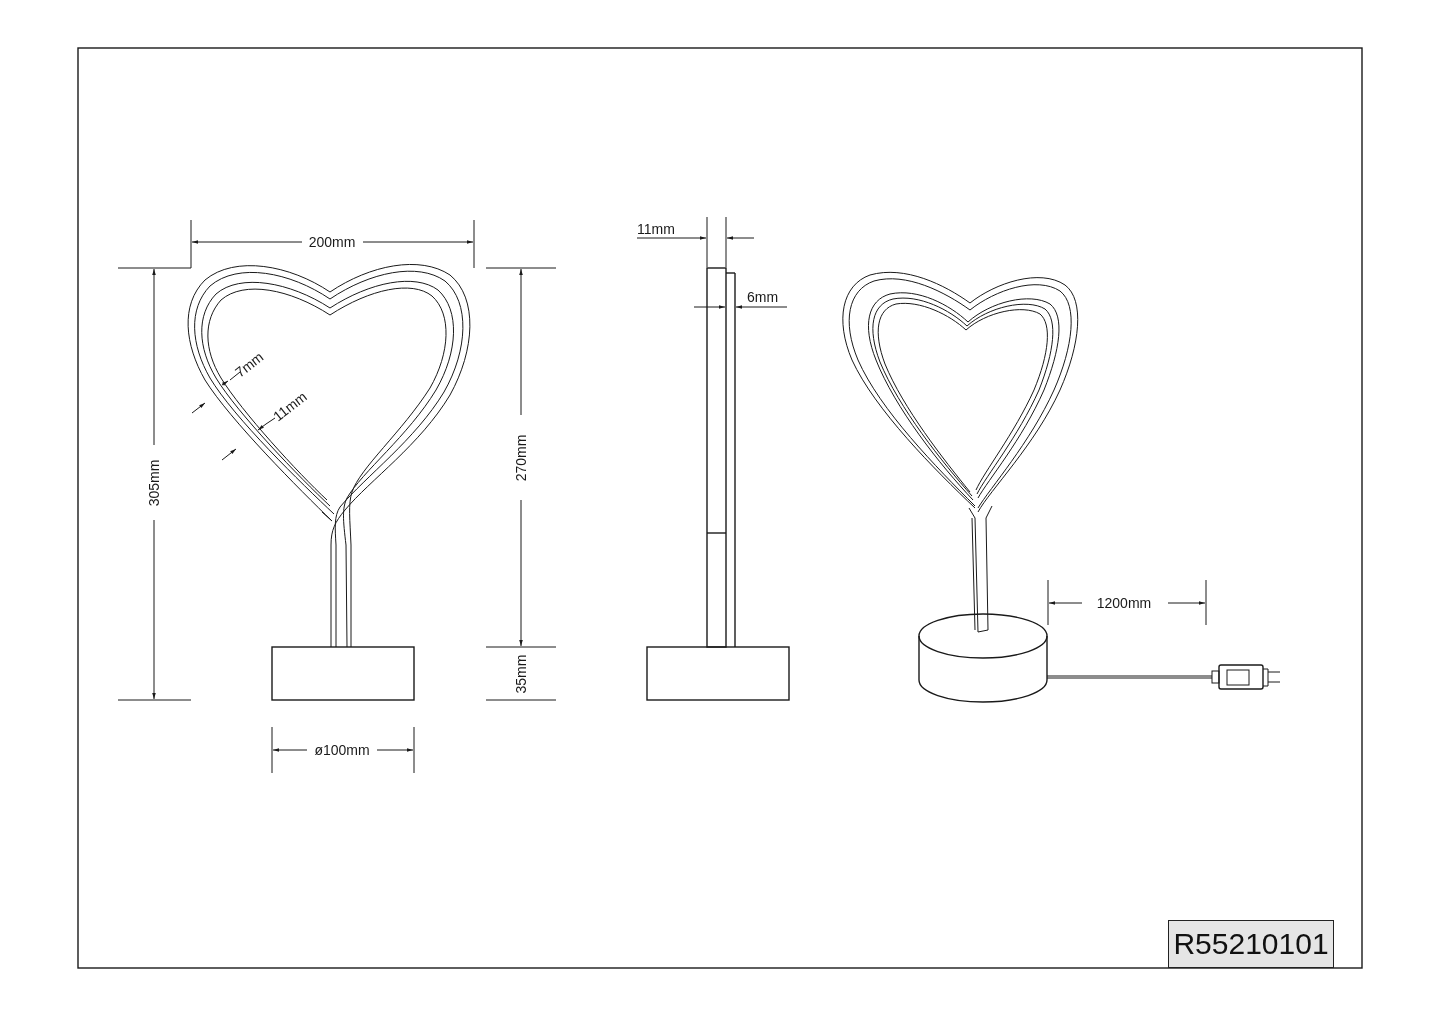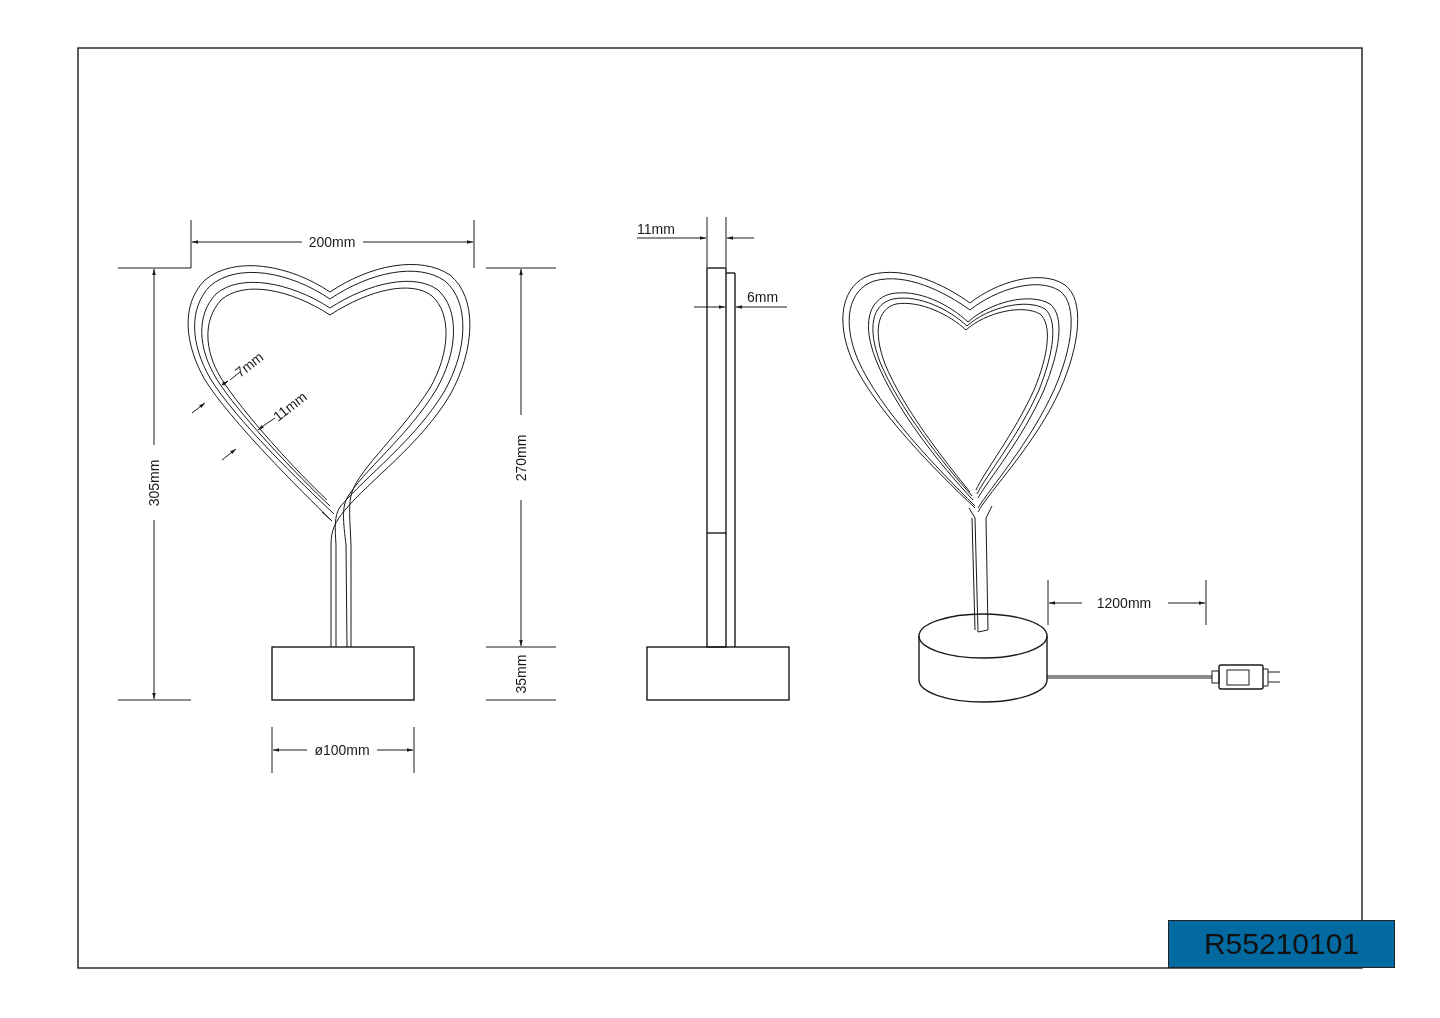--- a/index.html
+++ b/index.html
@@ -1,21 +1,21 @@
 <!DOCTYPE html>
 <html><head>
 <meta charset="utf-8">
 <style>
   html, body { margin:0; padding:0; background:#ffffff; }
   body { width:1440px; height:1018px; position:relative; overflow:hidden; font-family:"Liberation Sans", sans-serif; }
   svg { position:absolute; left:0; top:0; }
   .ln { stroke:#1a1a1a; stroke-width:1.4; fill:none; }
   .thin { stroke:#1a1a1a; stroke-width:1; fill:none; }
   .dim { font-family:"Liberation Sans", sans-serif; font-size:14px; fill:#1a1a1a; }
-  .code-box { position:absolute; left:1168px; top:920px; width:227px; height:48px; border:1.5px solid #222; box-sizing:border-box; display:flex; align-items:center; justify-content:center; font-family:"Liberation Sans", sans-serif; font-size:30px; color:#111; background:#0369a1; }
+  .code-box { position:absolute; left:1168px; top:920px; width:166px; height:48px; border:1.5px solid #222; box-sizing:border-box; display:flex; align-items:center; justify-content:center; font-family:"Liberation Sans", sans-serif; font-size:30px; color:#111; background:#e5e5e5; }
 </style>
 </head>
 <body>
 
 <svg width="1440" height="1018" viewBox="0 0 1440 1018">
   <defs>
     <marker id="arr" viewBox="0 0 10 10" refX="10" refY="5" markerWidth="10" markerHeight="6" orient="auto-start-reverse" markerUnits="userSpaceOnUse">
       <path d="M0,2 L10,5 L0,8 z" fill="#1a1a1a"></path>
     </marker>
   </defs>

